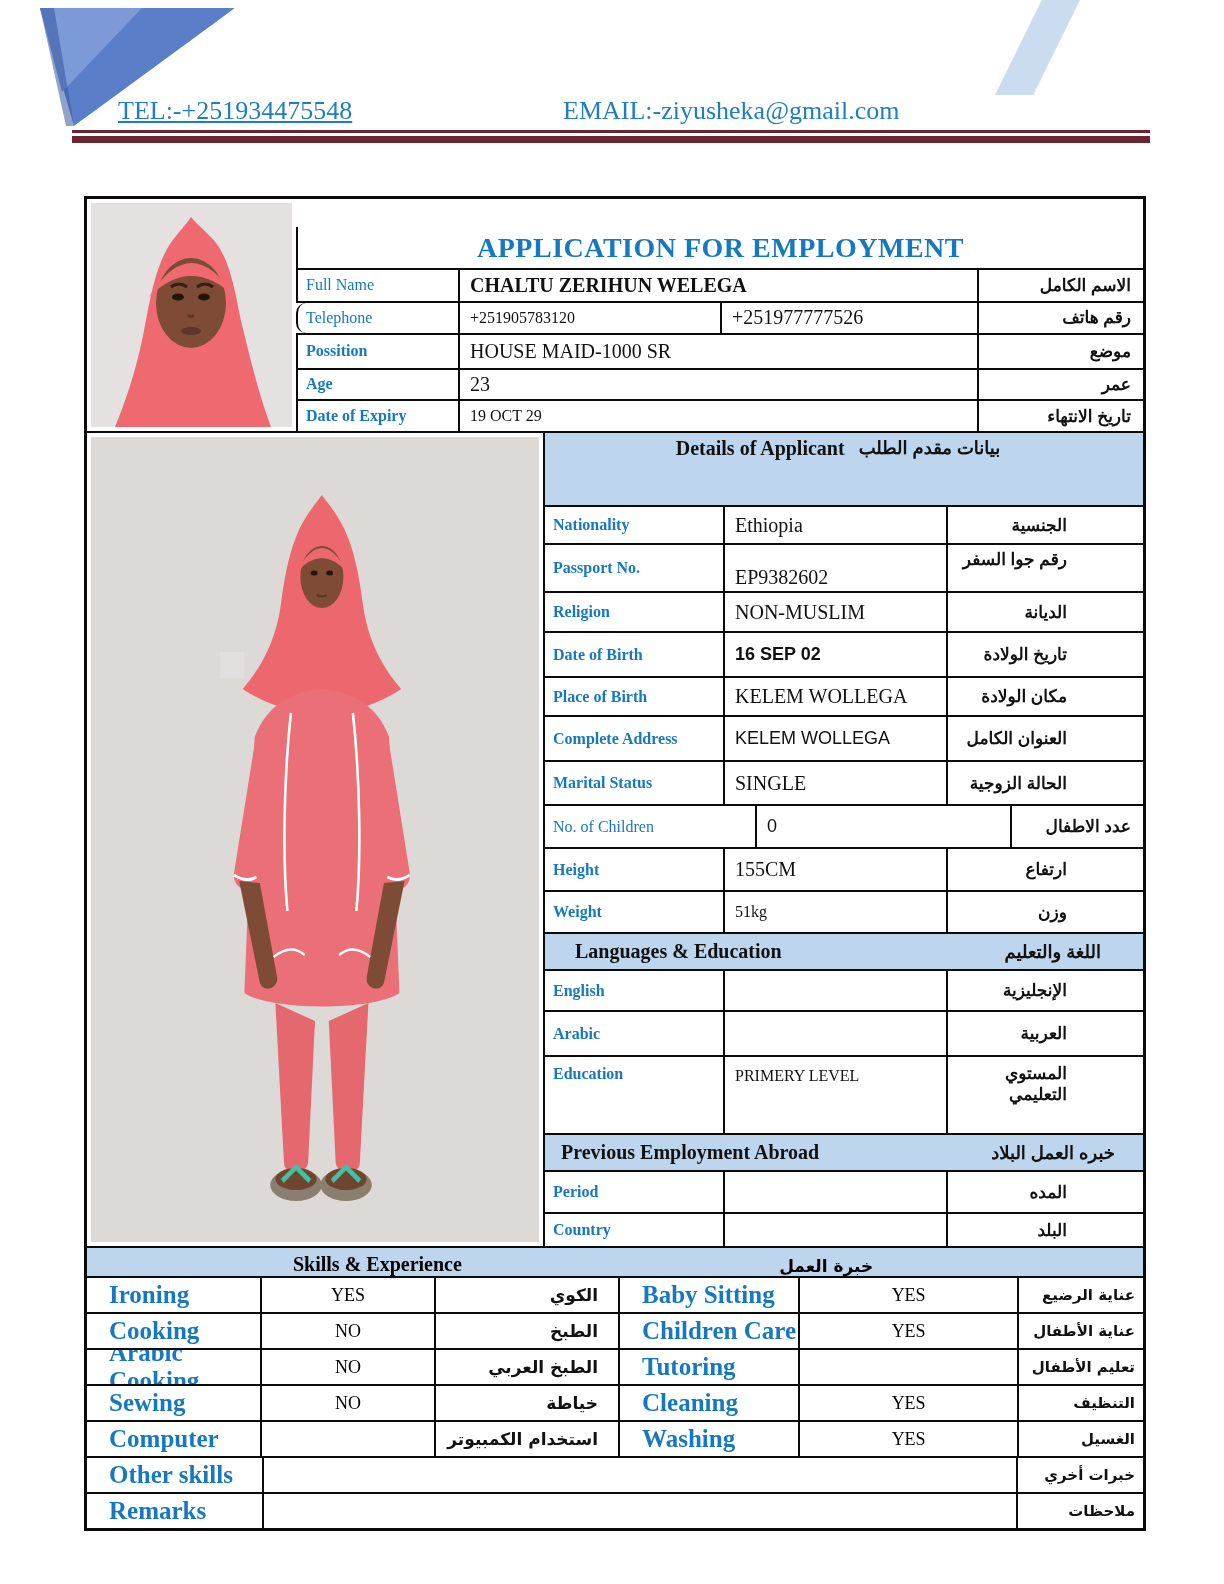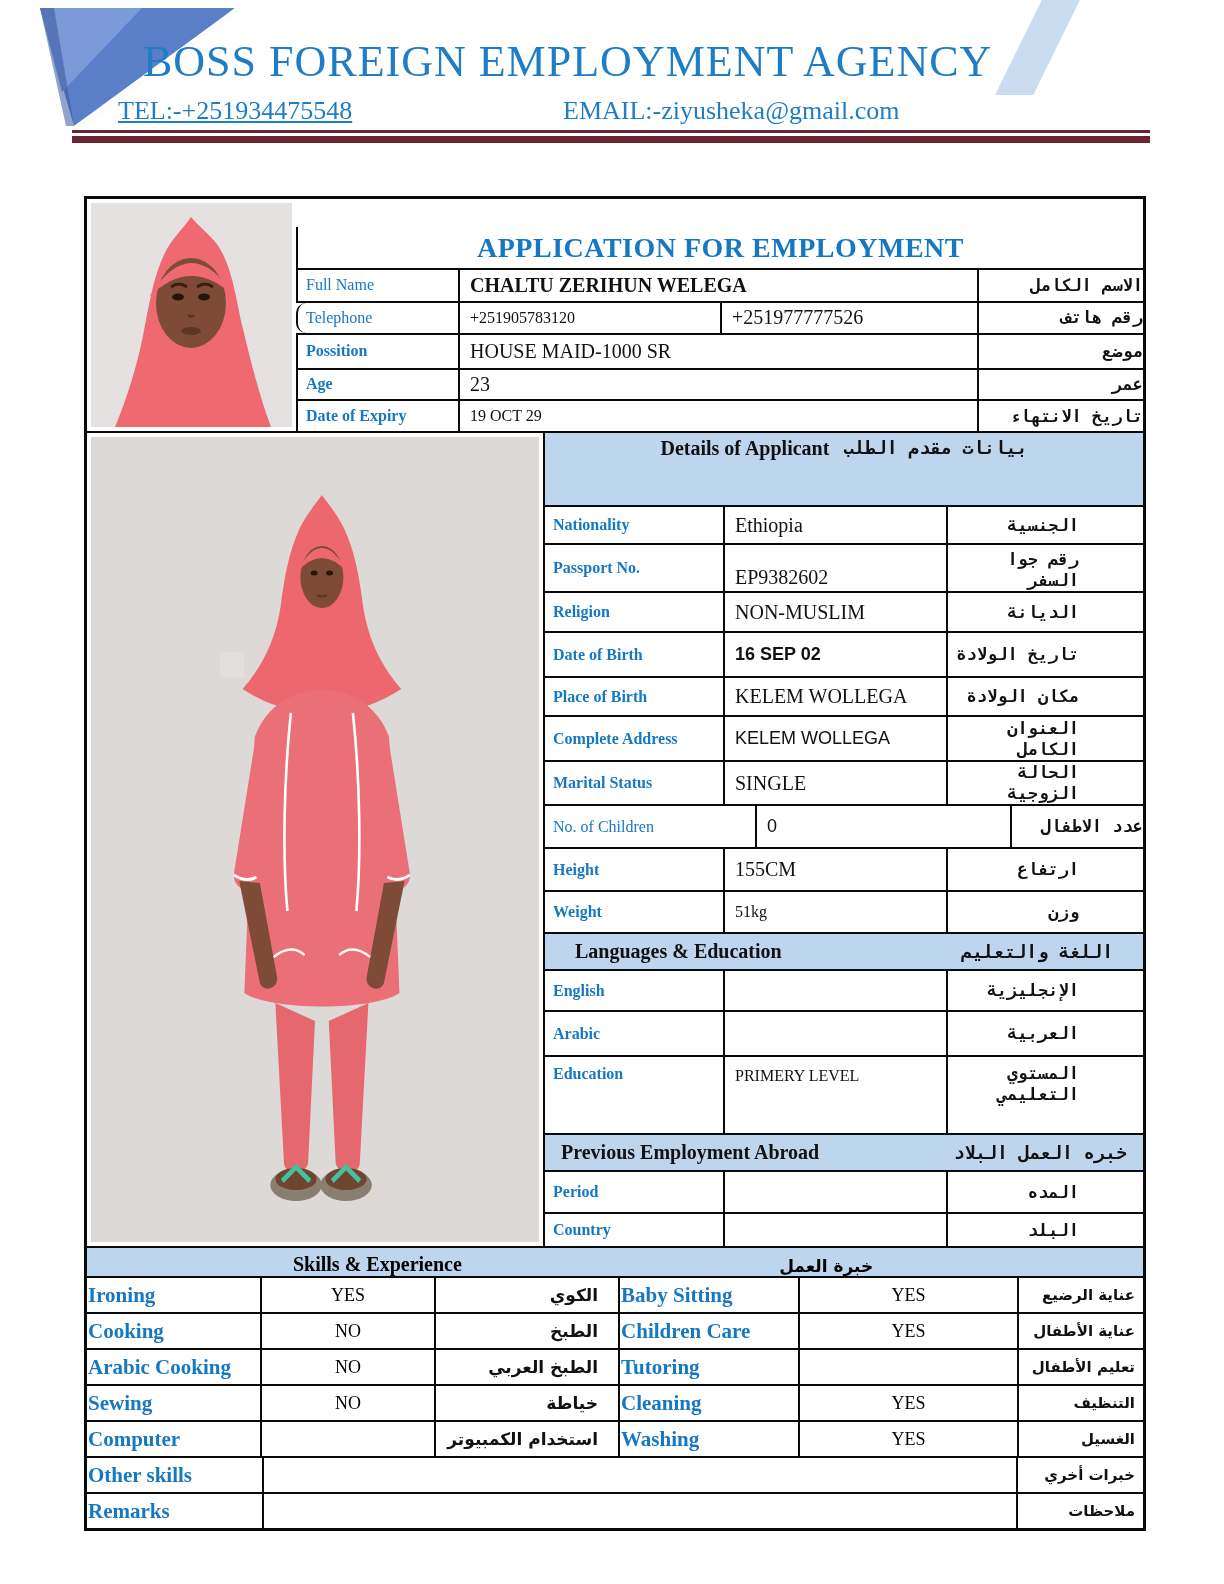--- a/index.html
+++ b/index.html
@@ -32,22 +32,22 @@
   .bT { border-top:2px solid #0a0a0a; }
 
   .lbl { color:#1778C2; font-weight:bold; font-size:16px; padding-left:8px; }
   .lbl.rg { font-weight:normal; }
   .lbl.sm { font-size:16px; }
   .val { font-size:20px; padding-left:10px; color:#111; }
   .val.bold { font-weight:bold; }
   .val.sans { font-family:"Liberation Sans","DejaVu Sans",sans-serif; font-size:18px; }
   .val.small { font-size:16px; }
   .val.bottom { align-items:flex-end; padding-bottom:2px; }
-  .ar { direction:rtl; justify-content:flex-start; padding-right:0;
-        font-family:Liberation Mono, monospace; font-weight:bold; font-size:17px; color:#111; }
+  .ar { direction:rtl; justify-content:flex-start; padding-right:12px;
+        font-family:Liberation Sans, sans-serif; font-weight:bold; font-size:17px; color:#111; }
 
   .photo-cell { background:#ffffff; padding:4px; }
   .photo-cell svg { width:100%; height:100%; display:block; }
 
   .title-row { justify-content:center; color:#1778C2; font-weight:bold; font-size:28px; letter-spacing:.5px;margin-top:28px; }
 
   .sec-header { background:#BDD6EE; font-weight:bold; font-size:20px; color:#111; }
   .sec-header .en { font-weight:bold; }
   .sec-header .ar { background:transparent; border:none; font-size:18px; }
 
@@ -59,39 +59,38 @@
 
   
   .skills-head { height:30px; display:flex; align-items:flex-end; background:#BDD6EE; border-top:2px solid #0a0a0a; }
   .skills-head .en { width:55%; text-align:center; font-weight:bold; font-size:20px; }
   .skills-head .arr { width:30%; text-align:center; direction:rtl; font-family:"DejaVu Sans",sans-serif; font-weight:bold; font-size:17px; }
   .srow { display:flex; height:36px; border-top:2px solid #0a0a0a; }
   .srow .c1 { width:176px; } .srow .c2 { width:177px; justify-content:center; padding:0; }
   .srow .c3 { width:175px; } .srow .c4 { width:183px;margin-left:12px; }
   .srow .c5 { width:223px; justify-content:center; padding:0; }
   .srow .c6 { width:128px; font-size:15px; }
-  .srow .slbl { color:#1778C2; font-weight:bold; font-size:21px; padding-left:1px; }
+  .srow .slbl { color:#1778C2; font-weight:bold; font-size:25px; padding-left:22px; }
   .srow .sval { font-size:18px; }
   .srow .sar { direction:rtl; padding-right:8px; font-family:"DejaVu Sans",sans-serif; font-weight:bold; }
   .srow .wide { width:758px; }
 </style>
 </head>
 <body>
 
 <div class="page">
 
   <svg class="logo" viewBox="0 0 235 122" aria-hidden="true">
     <polygon points="10,0 205,0 44,118" fill="#5B7EC9"></polygon>
     <polygon points="10,0 112,0 32,84" fill="#7D9AD8"></polygon>
     <path d="M205,0 C150,45 92,84 44,118 L58,118 C108,78 162,38 214,0 Z" fill="#FDFDFD"></path>
     <polygon points="10,0 24,0 44,118 36,118" fill="#35589F" opacity="0.55"></polygon>
   </svg>
   <div class="swoosh-right"></div>
 
-  <div class="agency-name">BOSS FOREIGN EMPLOYMENT AGENCY</div>
   <div class="contact">
     <span class="tel">TEL:-+251934475548</span>
     <span class="email">EMAIL:-ziyusheka@gmail.com</span>
   </div>
   <div class="rule"></div>
 
   <div class="form">
 
     <div class="section" style="height:232px;">
       <div class="cell photo-cell" style="width:209px;">

